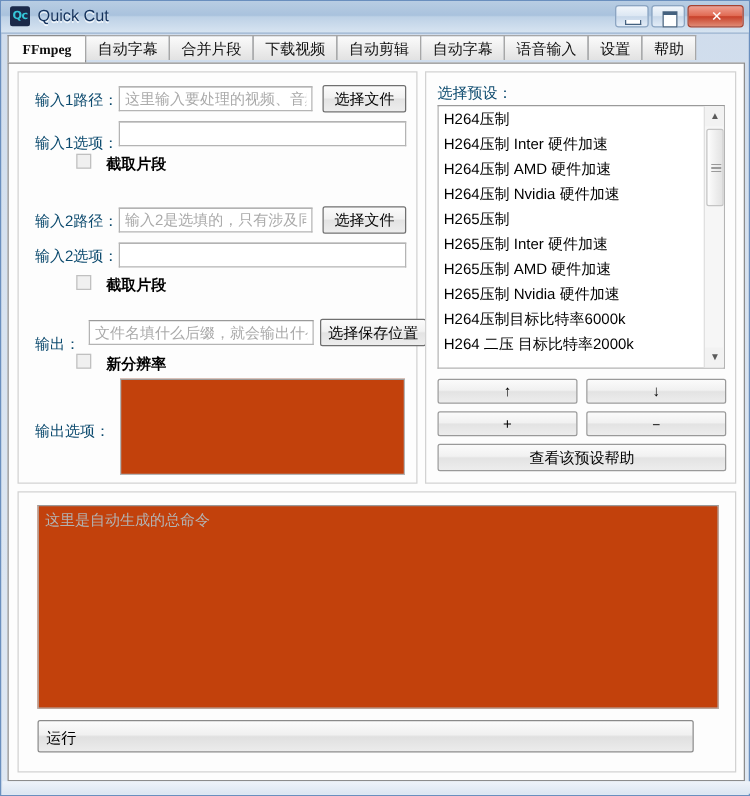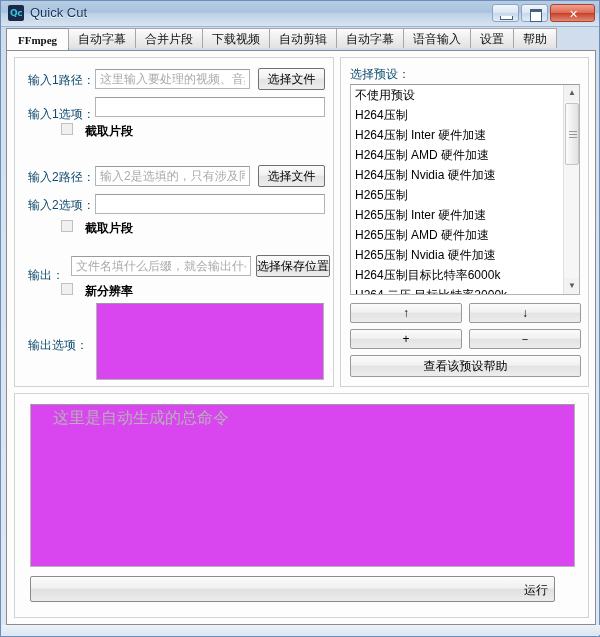--- a/index.html
+++ b/index.html
@@ -98,23 +98,23 @@
   }
   .btn.dark{border-color:#707070;}
   .cb-row{position:absolute;display:flex;gap:12px;margin-left:24px;}
   .cb{
     width:12px;height:12px;box-sizing:border-box;
     border:1px solid #c0c0c0;background:#f0f0f0;flex:none;
   }
   .cb-lbl{font-size:12px;font-weight:bold;}
   textarea.area{
     position:absolute;box-sizing:border-box;resize:none;
-    border:1px solid #b4b4b4;border-top-color:#9a9a9a;background:#d946ef;
-    font-family:"Liberation Sans","DejaVu Sans",sans-serif;font-size:16px;
-    padding:3px 22px;color:#000;outline:none;
+    border:1px solid #b4b4b4;border-top-color:#9a9a9a;background:#c2410c;
+    font-family:"Liberation Sans","DejaVu Sans",sans-serif;font-size:12px;
+    padding:3px 5px;color:#000;outline:none;
   }
   textarea.area::placeholder{color:#b3b3b3;}
   
   .listbox{
     position:absolute;left:9px;top:26px;width:230px;height:211px;
     box-sizing:border-box;border:1px solid #b4b4b4;border-top-color:#9a9a9a;
     background:#fff;overflow:hidden;
   }
   .list-inner{position:absolute;left:0;top:0;right:16px;}
   .li{
@@ -136,21 +136,21 @@
     border:1px solid #c4c4c4;border-radius:2px;
     background:linear-gradient(to right,#fdfdfd 0%,#efefef 50%,#e2e2e2 100%);
   }
   .sb-grip{position:absolute;left:3px;top:27px;width:8px;height:7px;
     background:repeating-linear-gradient(to bottom,#9a9a9a 0 1px,transparent 1px 3px);}
   
   .runbtn{
     position:absolute;left:15px;top:182px;width:525px;height:26px;
     box-sizing:border-box;border:1px solid #8a8a8a;border-radius:2px;
     background:linear-gradient(to bottom,#fcfcfc 0%,#f0f0f0 45%,#e0e0e0 52%,#ececec 100%);
-    font-size:12px;text-align:right;line-height:24px;color:#000;
+    font-size:12px;text-align:left;line-height:24px;color:#000;
   }
   .statusbar{
     position:absolute;left:1px;bottom:1px;width:598px;height:10px;
     background:linear-gradient(to bottom,#eef3f9,#dce6f2);
   }
 </style>
 </head>
 <body>
 
 <div class="window">
@@ -205,37 +205,36 @@
       <div class="lbl" style="left:13px;top:139px;">输入2选项：</div>
       <input class="field" style="left: 80px; top: 136px; width: 230px;">
 
       <div class="cb-row" style="left:22px;top:162px;">
         <span class="cb"></span>
         <span class="cb-lbl">截取片段</span>
       </div>
 
       <div class="lbl" style="left:13px;top:209px;">输出：</div>
       <input class="field" style="left: 56px; top: 198px; width: 180px;" placeholder="文件名填什么后缀，就会输出什么…">
-      <button class="btn dark" style="left:241px;top:197px;width:74px;height:22px;">选择保存位置</button>
+      <button class="btn dark" style="left:241px;top:197px;width:85px;height:22px;">选择保存位置</button>
 
       <div class="cb-row" style="left:22px;top:225px;">
         <span class="cb"></span>
         <span class="cb-lbl">新分辨率</span>
       </div>
 
       <div class="lbl" style="left:13px;top:279px;">输出选项：</div>
       <textarea class="area" style="left: 81px; top: 245px; width: 228px; height: 77px;"></textarea>
     </div>
 
     <div class="group gp-right">
       <div class="lbl" style="left:9px;top:8px;">选择预设：</div>
 
       <div class="listbox">
         <div class="list-inner">
-          <div class="li">不使用预设</div>
           <div class="li">H264压制</div>
           <div class="li">H264压制 Inter 硬件加速</div>
           <div class="li">H264压制 AMD 硬件加速</div>
           <div class="li">H264压制 Nvidia 硬件加速</div>
           <div class="li">H265压制</div>
           <div class="li">H265压制 Inter 硬件加速</div>
           <div class="li">H265压制 AMD 硬件加速</div>
           <div class="li">H265压制 Nvidia 硬件加速</div>
           <div class="li">H264压制目标比特率6000k</div>
           <div class="li">H264 二压 目标比特率2000k</div>

